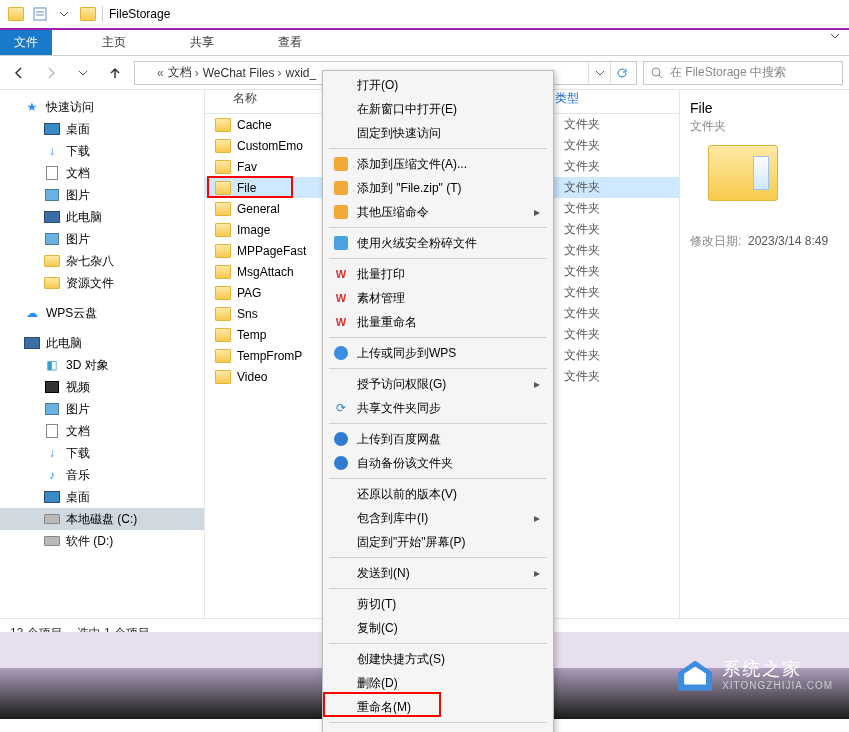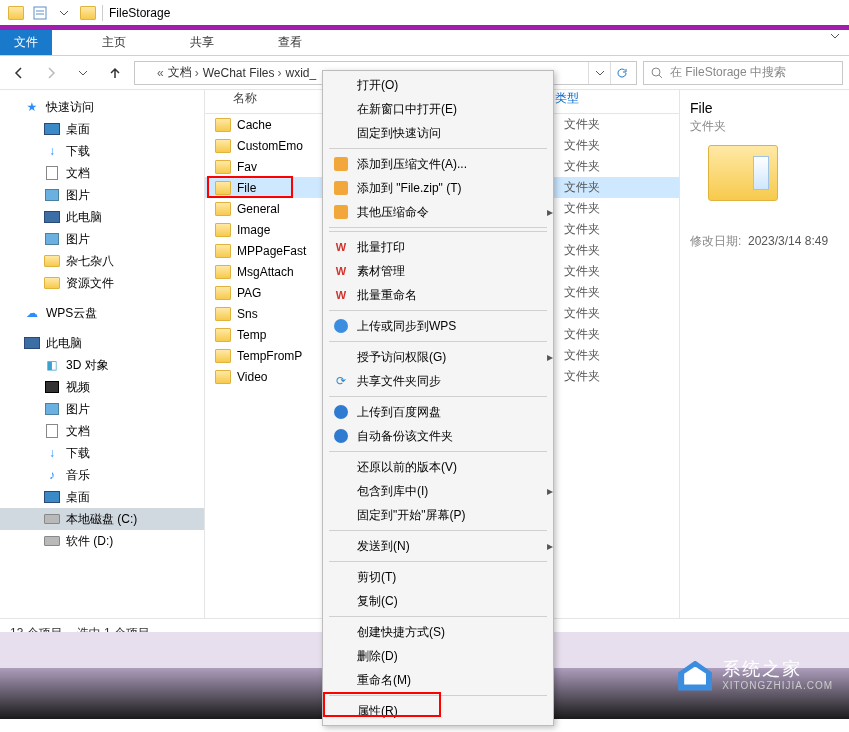--- a/index.html
+++ b/index.html
@@ -1,19 +1,19 @@
 <!DOCTYPE html>
 <html><head>
 <meta charset="utf-8">
 <style>
 * { margin:0; padding:0; box-sizing:border-box; font-family:"Microsoft YaHei","Segoe UI",sans-serif; font-size:12px; }
 body { background:#fff; width:849px; height:732px; overflow:hidden; position:relative; }
 
 
-.titlebar { height:30px; background:#fff; border-bottom:5px solid #a21caf; display:flex; align-items:center; padding:0 6px; gap:6px; }
+.titlebar { height:30px; background:#fff; border-bottom:2px solid #a21caf; display:flex; align-items:center; padding:0 6px; gap:6px; }
 .titlebar .qa-icons { display:flex; gap:4px; }
 .titlebar .qa { width:20px; height:20px; display:flex; align-items:center; justify-content:center; }
 .titlebar .folder-ico { width:16px; height:14px; background:linear-gradient(#ffe9a6,#f7ca4d); border:1px solid #e0b43c; border-radius:1px; }
 .titlebar .sep { width:1px; height:16px; background:#ccc; }
 .titlebar .title { color:#000; }
 
 
 .ribbon { height:26px; display:flex; align-items:stretch; border-bottom:1px solid #d0d0d0; background:#fff;gap:36px; }
 .ribbon .tab { padding:0 14px; display:flex; align-items:center; color:#333; }
 .ribbon .tab.file { background:#1979ca; color:#fff; }
@@ -62,21 +62,21 @@
 .preview .big-folder::before { content:""; position:absolute; right:8px; top:10px; width:14px; height:32px; background:linear-gradient(#fff,#cfe6ff); border:1px solid #9ec4e8; }
 .preview h3 { font-size:14px; color:#000; font-weight:normal; }
 .preview .sub { color:#888; margin-top:2px; }
 .preview .meta { margin-top:18px; color:#555; }
 .preview .meta .lbl { color:#888; }
 
 .statusbar { height:24px; border-top:1px solid #e5e5e5; display:flex; align-items:flex-end; padding:0 10px; gap:14px; color:#333; }
 
 
 .ctxmenu { position:absolute; left:322px; top:70px; width:232px; background:#f5f5f5; border:1px solid #bcbcbc; box-shadow:2px 2px 6px rgba(0,0,0,0.25); padding:2px 0; z-index:50; }
-.ctxmenu .mi { height:24px; display:flex; align-items:center; padding:0 0 0 8px; color:#000; position:relative; }
+.ctxmenu .mi { height:24px; display:flex; align-items:center; padding:0 13px 0 8px; color:#000; position:relative; }
 .ctxmenu .mi .mico { width:20px; display:flex; align-items:center; justify-content:center; margin-right:6px; }
 .ctxmenu .mi .arrow { margin-left:auto; color:#555; }
 .ctxmenu .msep { height:1px; background:#d0d0d0; margin:3px 6px; }
 .mico-w { color:#d2322d; font-weight:bold; font-size:11px; }
 .mico-a { width:14px; height:14px; background:#f2a73b; border-radius:2px; }
 .mico-s { width:14px; height:14px; background:#4aa3e0; border-radius:2px; }
 .mico-c { width:14px; height:14px; background:#3b8de0; border-radius:50%; }
 .mico-b { width:14px; height:14px; background:#2f7bd1; border-radius:50%; }
 
 
@@ -428,20 +428,26 @@
       <span>添加到 "File.zip" (T)</span>
     </div>
   <div class="mi">
       <span class="mico">
         <span class="mico-a"></span>
       </span>
       <span>其他压缩命令</span>
       <span class="arrow">▸</span>
     </div>
   <div class="msep"></div>
+  <div class="mi">
+      <span class="mico">
+        <span class="mico-s"></span>
+      </span>
+      <span>使用火绒安全粉碎文件</span>
+    </div>
   <div class="msep"></div>
   <div class="mi">
       <span class="mico mico-w">W</span>
       <span>批量打印</span>
     </div>
   <div class="mi">
       <span class="mico mico-w">W</span>
       <span>素材管理</span>
     </div>
   <div class="mi">

